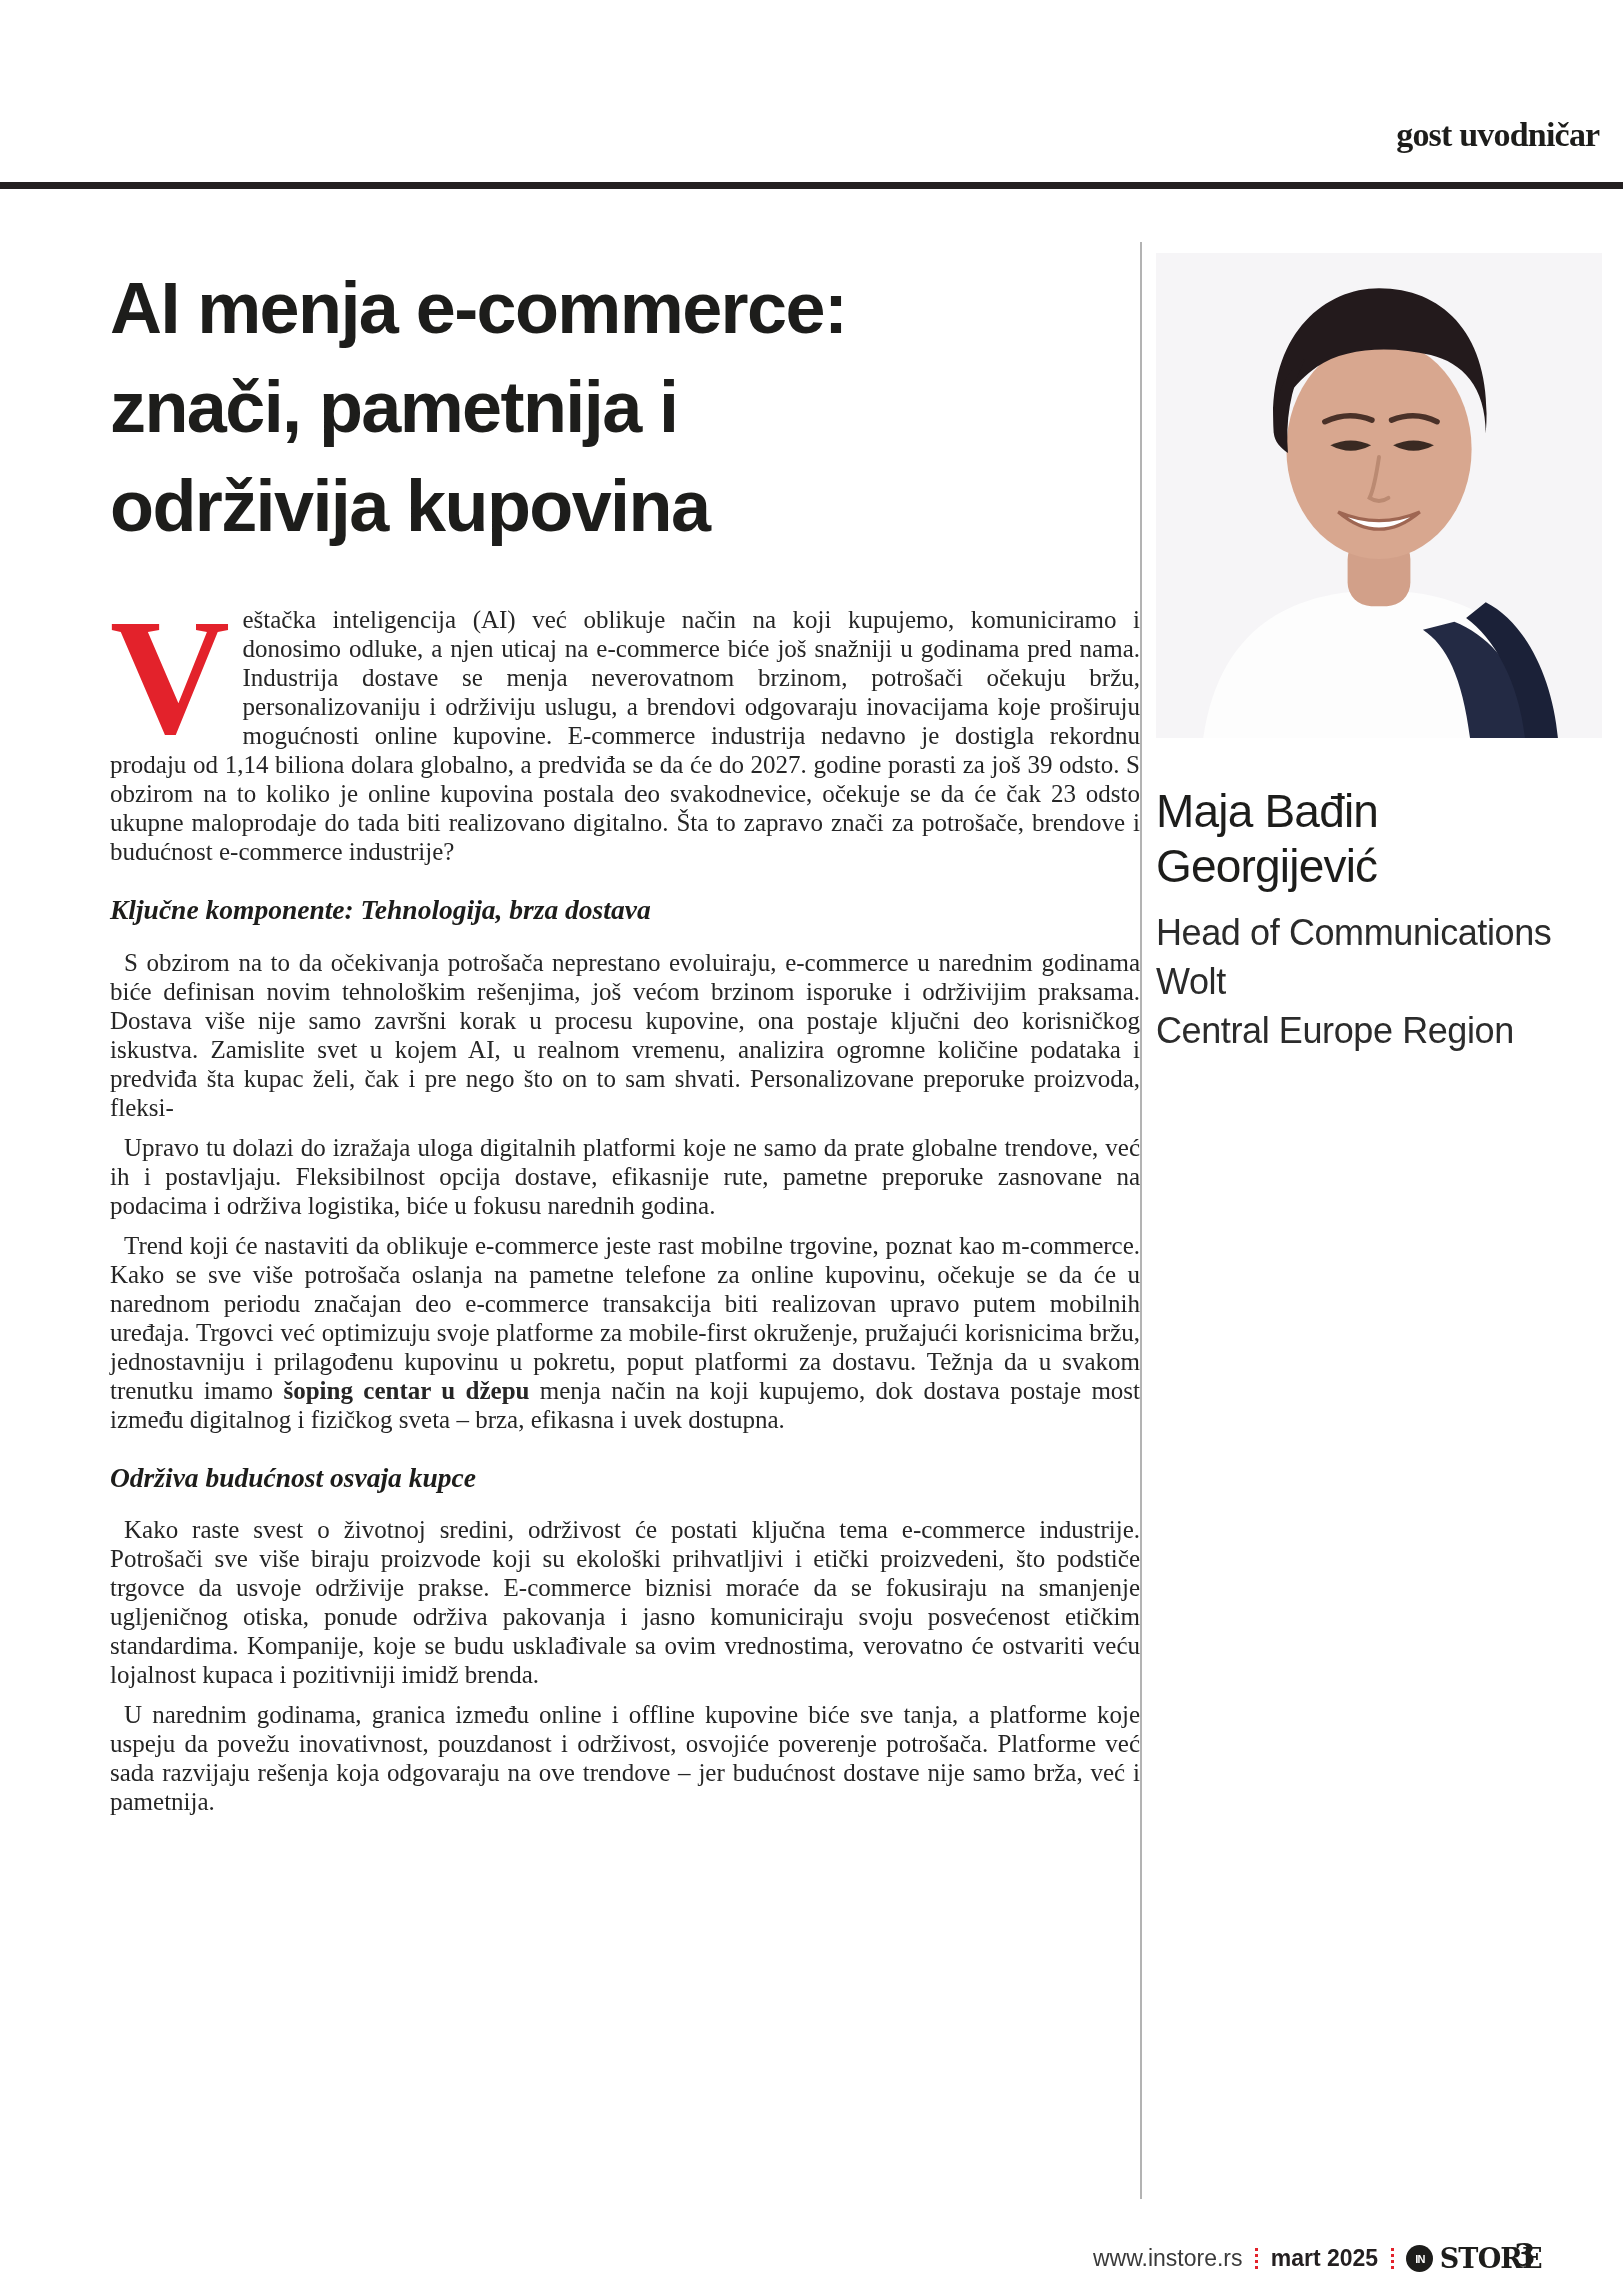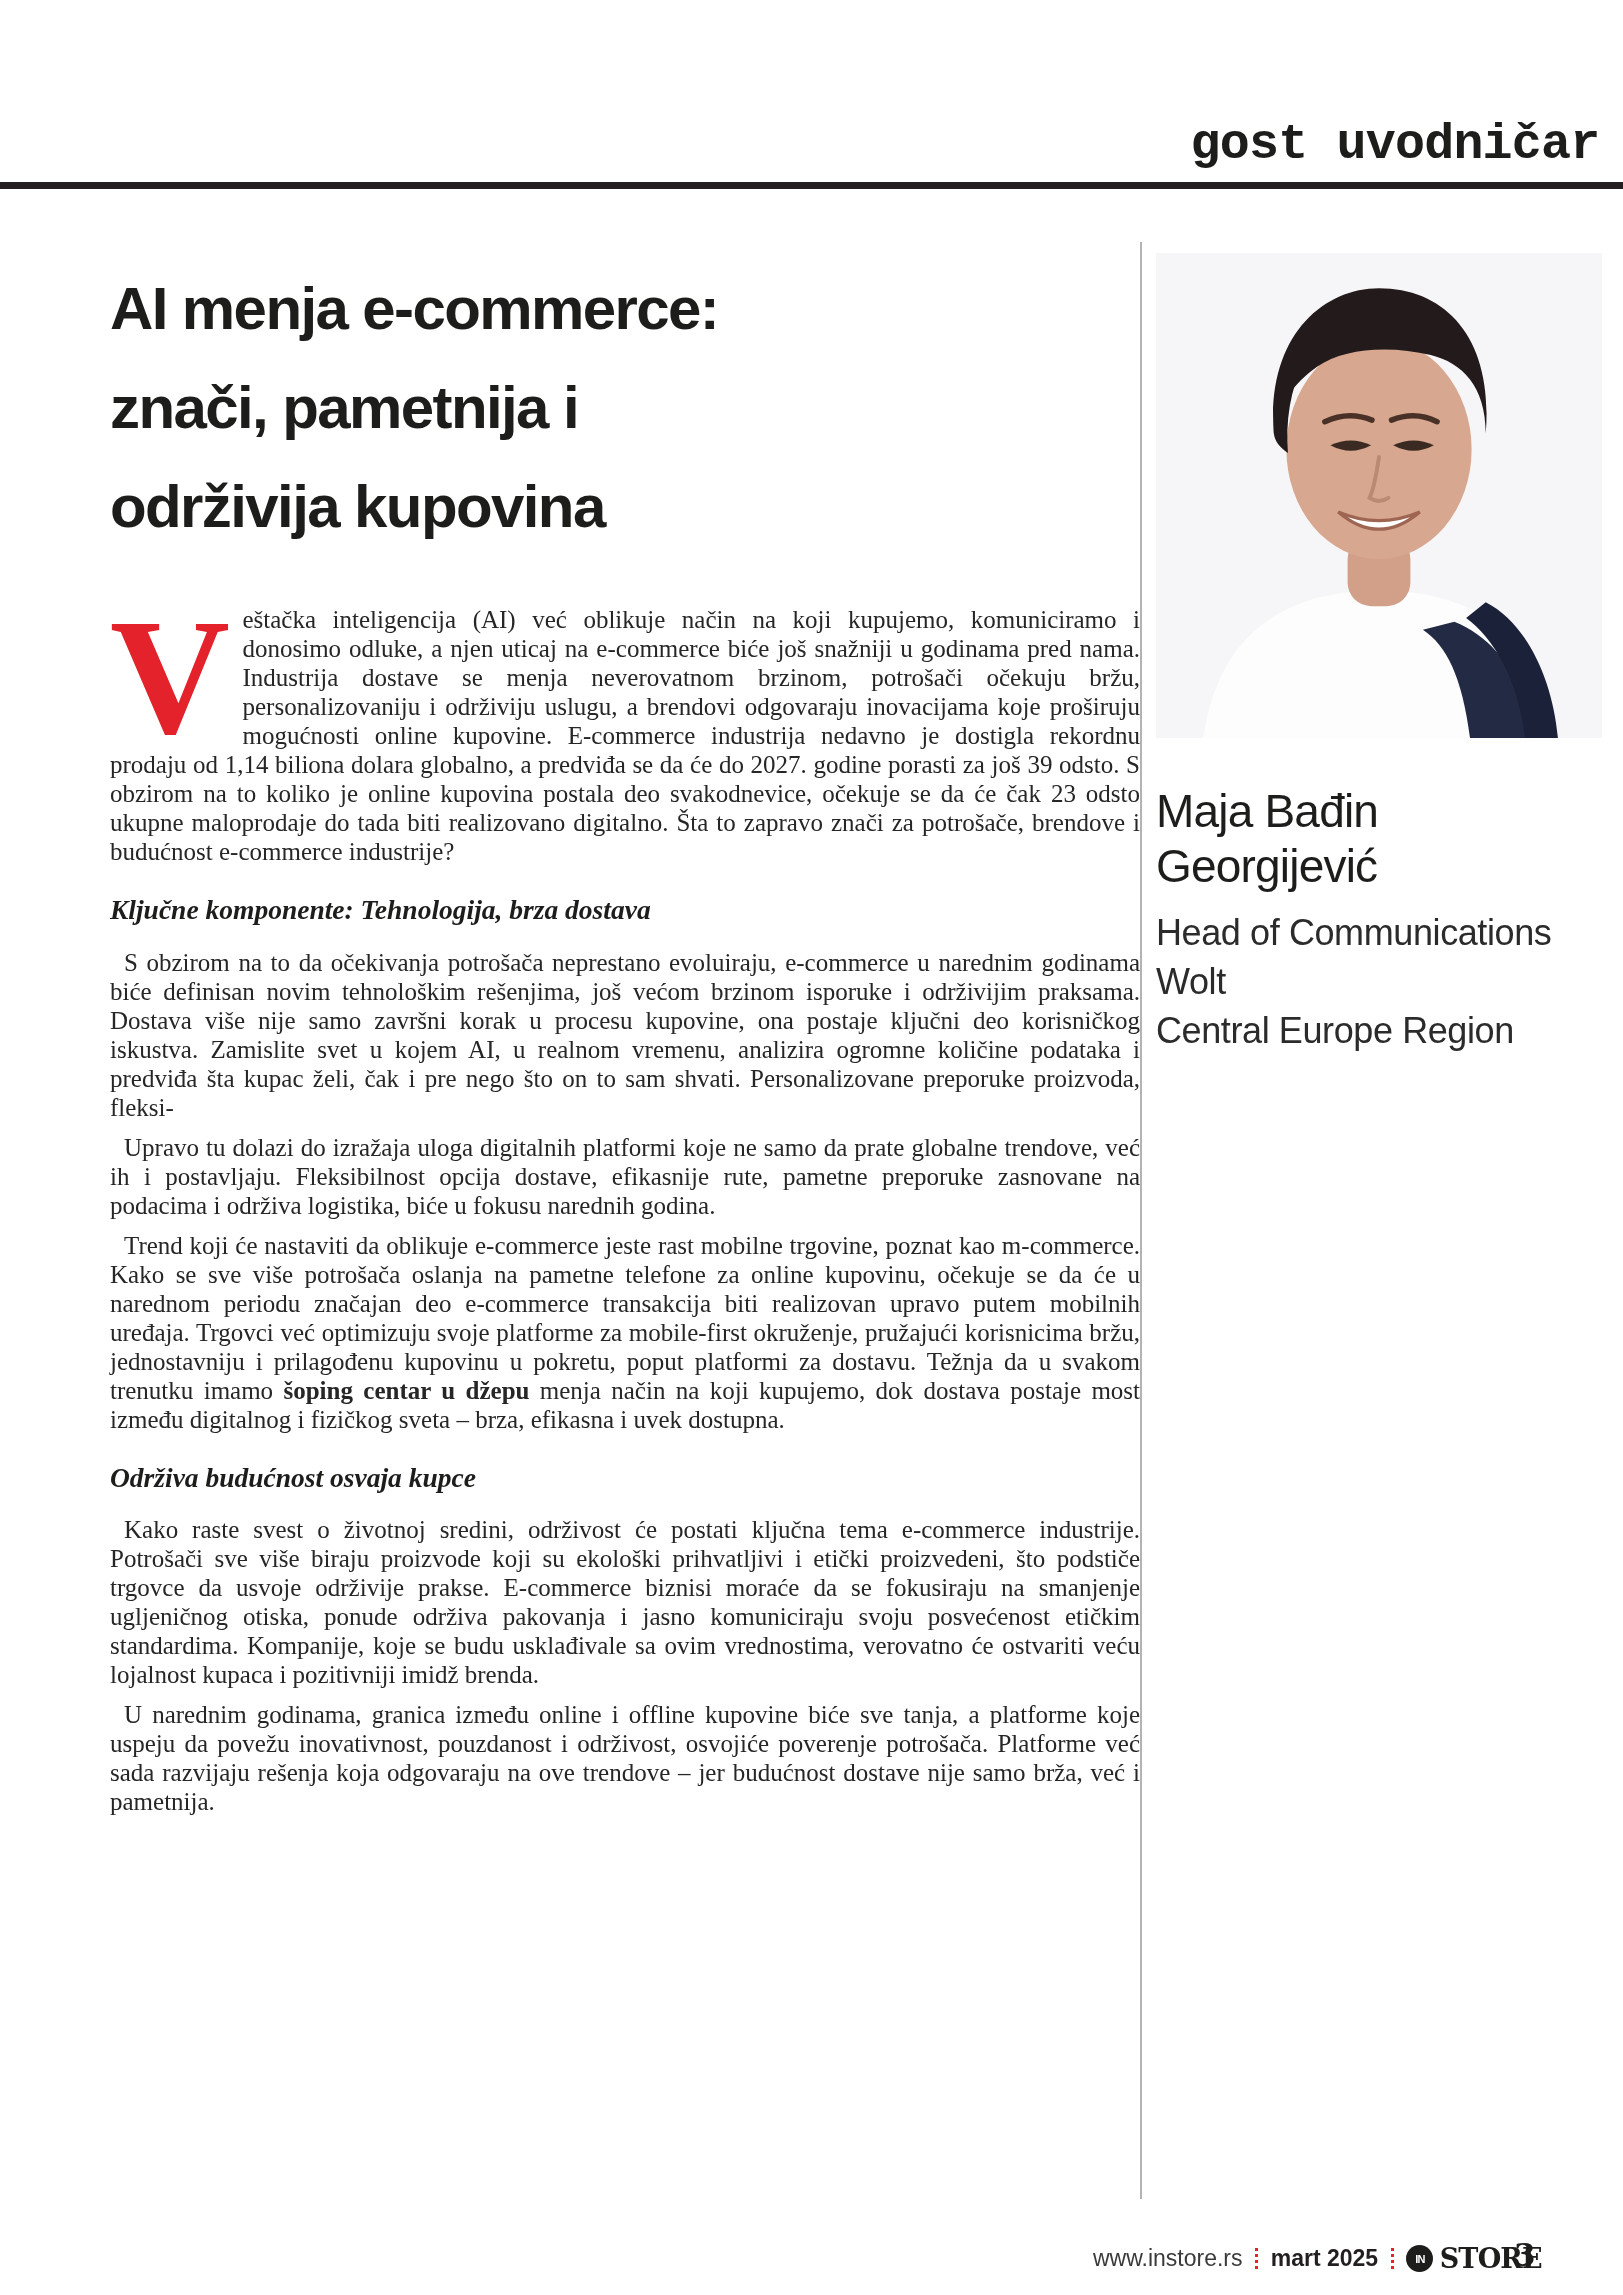--- a/index.html
+++ b/index.html
@@ -7,35 +7,35 @@
     position:relative;
     width:1623px;height:2295px;
     background:#ffffff;
     font-family:"Liberation Serif",serif;
     color:#262626;
     overflow:hidden;
   }
   
   .kicker{
     position:absolute;top:116px;right:23.6px;
-    font-family:Liberation Mono, monospace;
-    font-weight:700;font-size:50px;color:#1d1d1b;
+    font-family:Liberation Serif, serif;
+    font-weight:700;font-size:34px;color:#1d1d1b;
     letter-spacing:-0.8px;
   }
   .top-rule{
     position:absolute;top:182px;left:0;
     width:1623px;height:7px;background:#231f20;
   }
   
   .main-col{
     position:absolute;left:110px;top:259px;width:1030px;
   }
   .title{
     font-family:"Liberation Sans",sans-serif;
-    font-weight:700;font-size:60px;line-height:99px;
+    font-weight:700;font-size:72px;line-height:99px;
     letter-spacing:-1.6px;color:#1d1d1b;
     margin:0 0 49px 0;
   }
   .title div{white-space:nowrap;}
   .body-text p{
     margin:0 0 11px 0;
     font-size:25px;line-height:29px;
     text-align:justify;
   }
   .body-text p.indent{text-indent:14px;}

